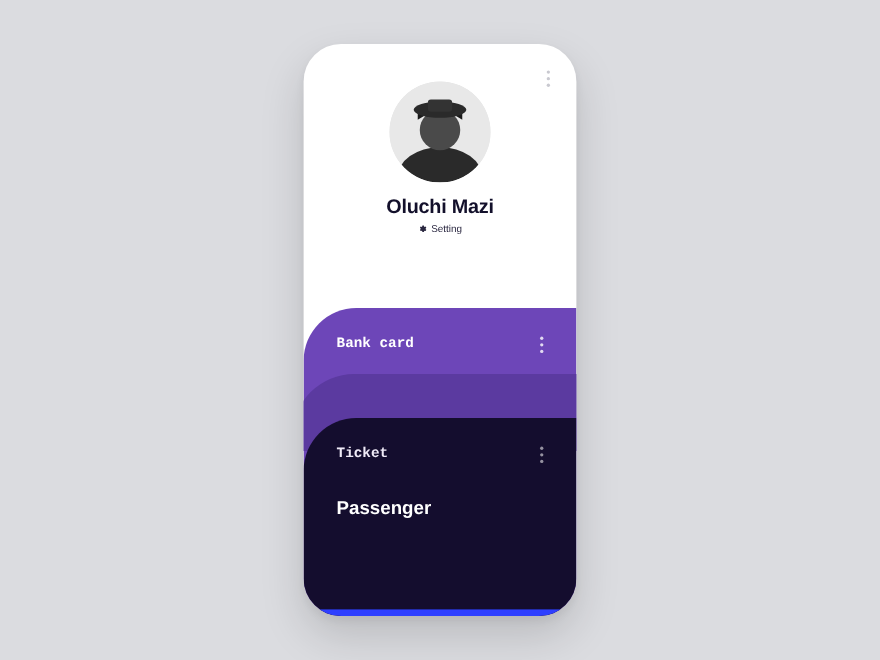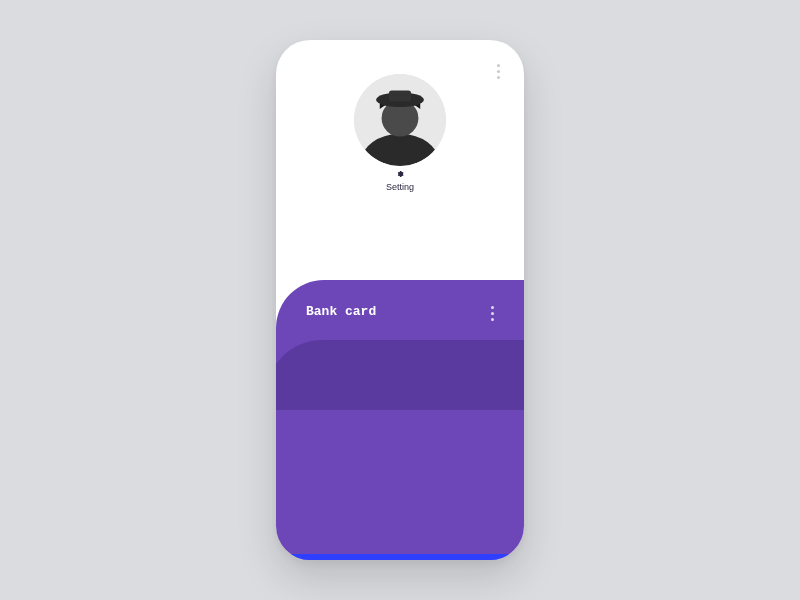--- a/index.html
+++ b/index.html
@@ -59,21 +59,20 @@
     color: #13102b;
     margin-top: 12px;
     letter-spacing: -0.2px;
   }
   .setting-row {
     display: flex;
     align-items: center;
     gap: 4px;
     margin-top: 4px;
     cursor: pointer;
-    flex-direction: column;
   }
   .gear {
     width: 8px;
     height: 8px;
     color: #2a2740;
   }
   .setting-label {
     font-size: 9px;
     color: #2a2740;
     font-weight: 500;
@@ -181,37 +180,47 @@
         <g clip-path="url(#c)">
           <rect width="100" height="100" fill="#e8e8e8"></rect>
           <ellipse cx="50" cy="95" rx="42" ry="30" fill="#2a2a2a"></ellipse>
           <circle cx="50" cy="48" r="20" fill="#4a4a4a"></circle>
           <path d="M28 38 Q50 22 72 38 L72 30 Q50 18 28 30 Z" fill="#1a1a1a"></path>
           <ellipse cx="50" cy="28" rx="26" ry="8" fill="#2a2a2a"></ellipse>
           <rect x="38" y="18" width="24" height="12" rx="3" fill="#333"></rect>
         </g>
       </svg>
     </div>
+    <div class="name">Oluchi Mazi</div>
     <div class="setting-row">
       <svg class="gear" viewBox="0 0 24 24" fill="currentColor">
         <path d="M12 8a4 4 0 100 8 4 4 0 000-8zm9 4a7 7 0 00-.1-1.2l2-1.6-2-3.4-2.4 1a7 7 0 00-2-1.2L16 3h-4l-.5 2.6a7 7 0 00-2 1.2l-2.4-1-2 3.4 2 1.6A7 7 0 007 12c0 .4 0 .8.1 1.2l-2 1.6 2 3.4 2.4-1a7 7 0 002 1.2L12 21h4l.5-2.6a7 7 0 002-1.2l2.4 1 2-3.4-2-1.6c.1-.4.1-.8.1-1.2z"></path>
       </svg>
       <span class="setting-label">Setting</span>
     </div>
   </div>
 
   <div class="cards">
 
     <div class="card card-bank">
       <div class="card-title">Bank card</div>
       <div class="card-menu">
         <span></span>
           <span></span>
           <span></span>
       </div>
       <div class="card-bank-inner-shape"></div>
     </div>
 
+    <div class="card card-ticket">
+      <div class="card-title">Ticket</div>
+      <div class="card-menu">
+        <span></span>
+          <span></span>
+          <span></span>
+      </div>
+      <div class="section-label">Passenger</div>
+    </div>
 
     <div class="card-bottom"></div>
   </div>
 
 </div>
 
 </body></html>

